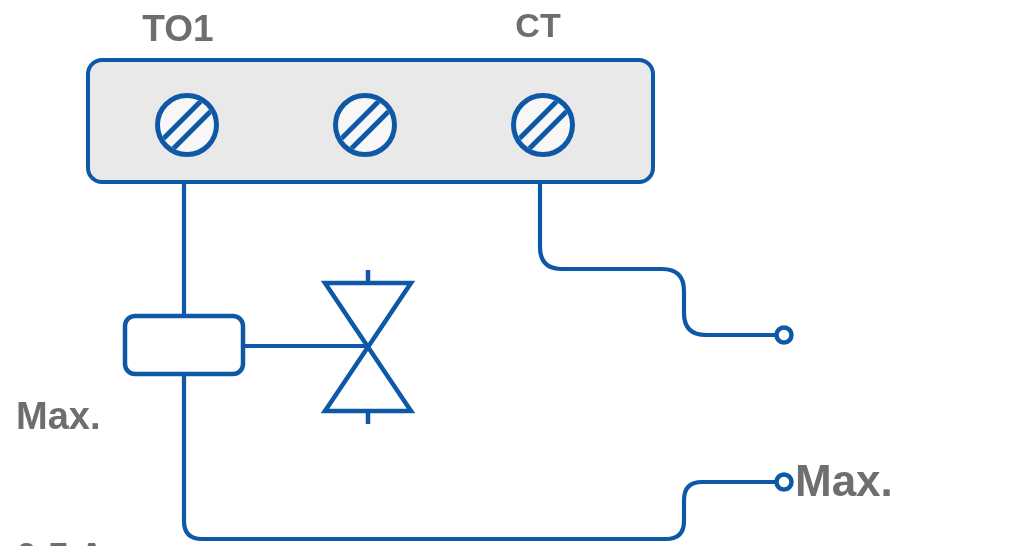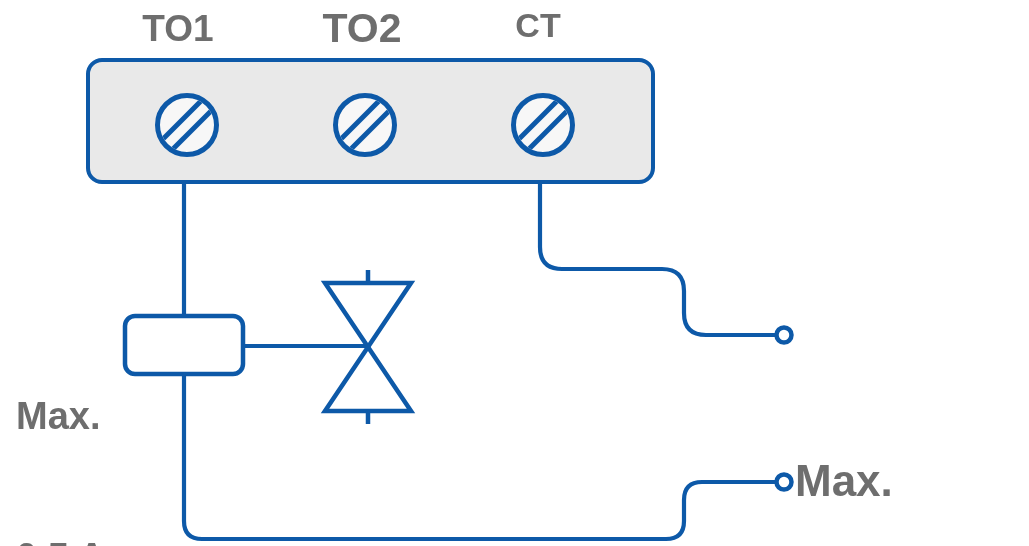--- a/index.html
+++ b/index.html
@@ -94,21 +94,20 @@
       <path class="sym" d="M325,283 L411,283 L368,347 Z"></path>
       <path class="sym" d="M325,411 L411,411 L368,347 Z"></path>
       <line class="sym" x1="368" y1="411" x2="368" y2="424"></line>
     </g>
 
     <circle class="dot" cx="784" cy="335" r="7.5"></circle>
     <circle class="dot" cx="784" cy="482" r="7.5"></circle>
   </svg>
 
   <div class="lbl lbl-terminal lbl-to1">TO1</div>
-  <div class="lbl lbl-terminal lbl-to2">TO2</div>
   <div class="lbl lbl-terminal lbl-ct">CT</div>
 
   <div class="lbl lbl-fuse">
     <div>Max.</div>
     <div>0,5 A</div>
   </div>
 
   <div class="lbl lbl-supply">
     <div>Max.</div>
     

